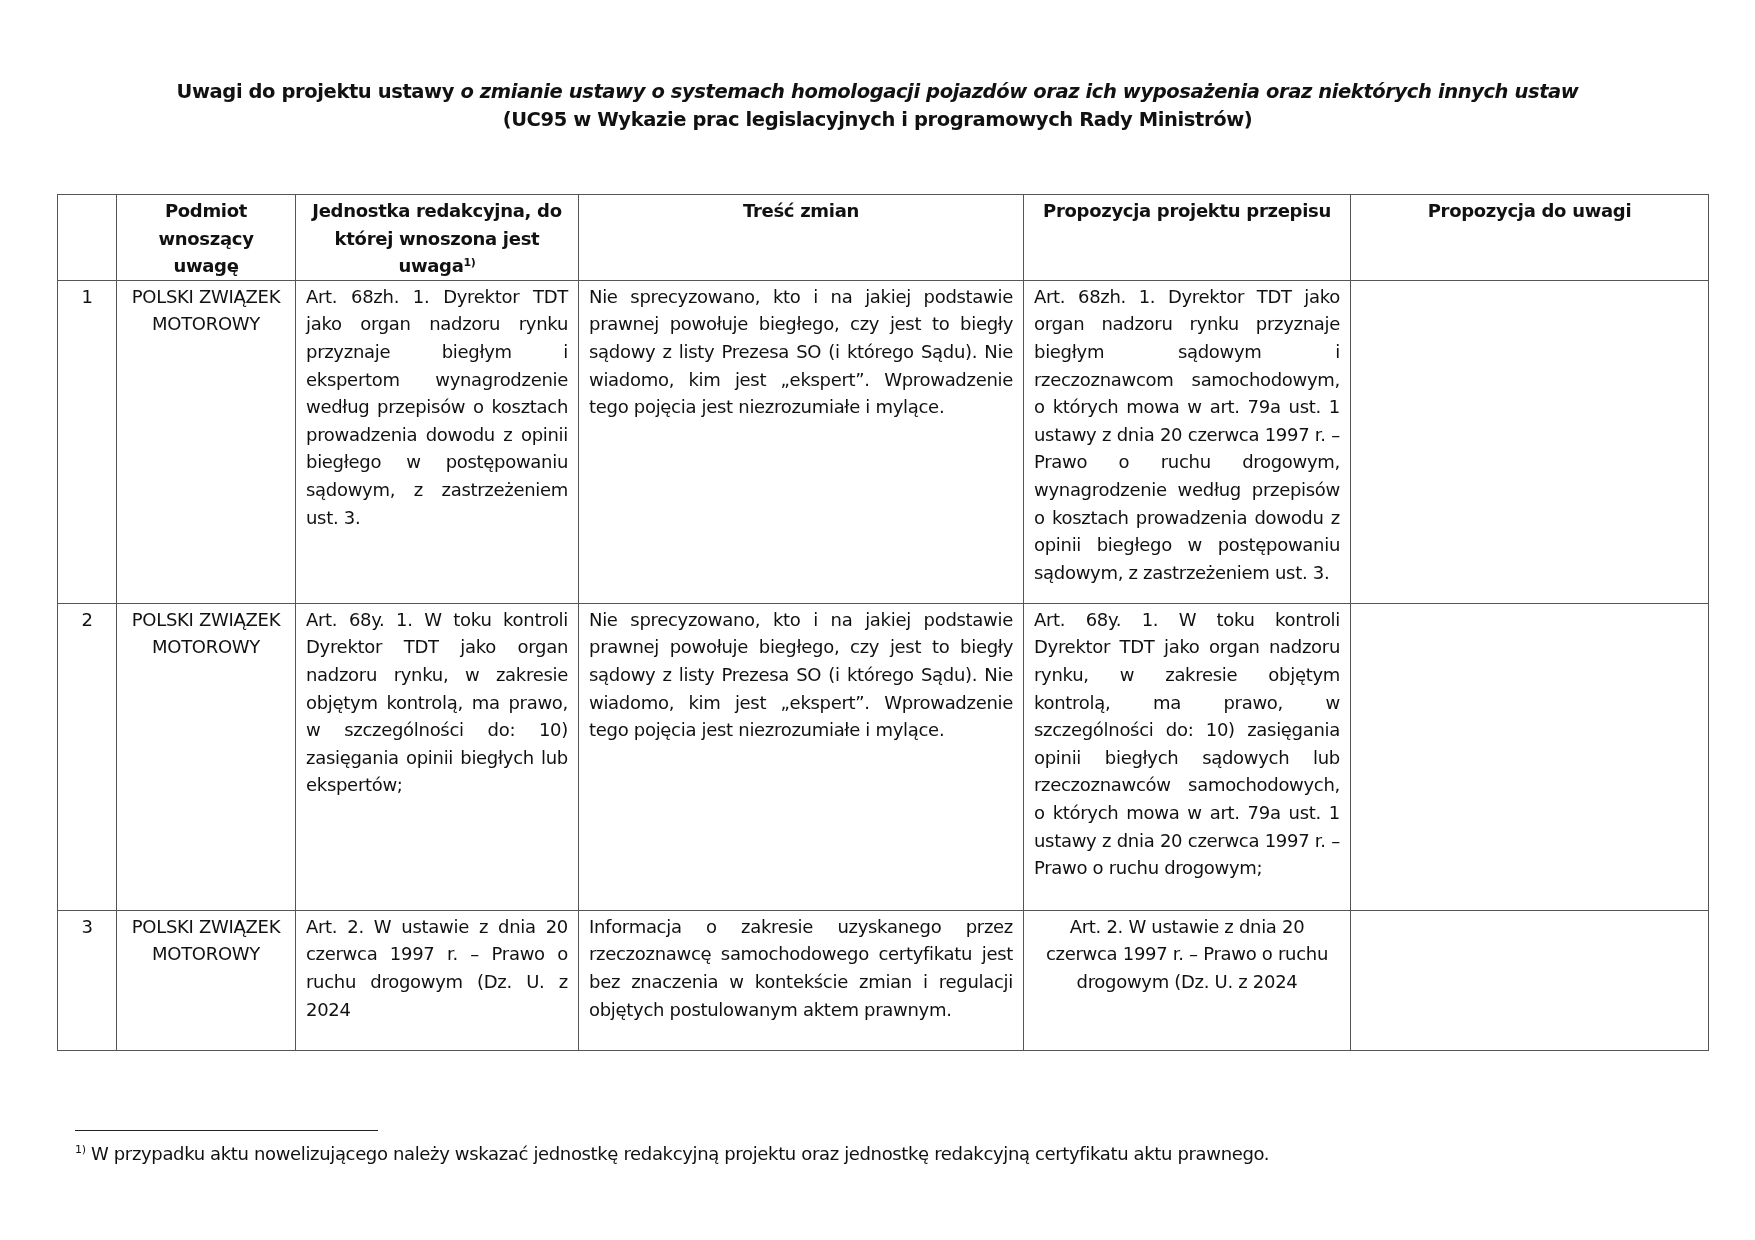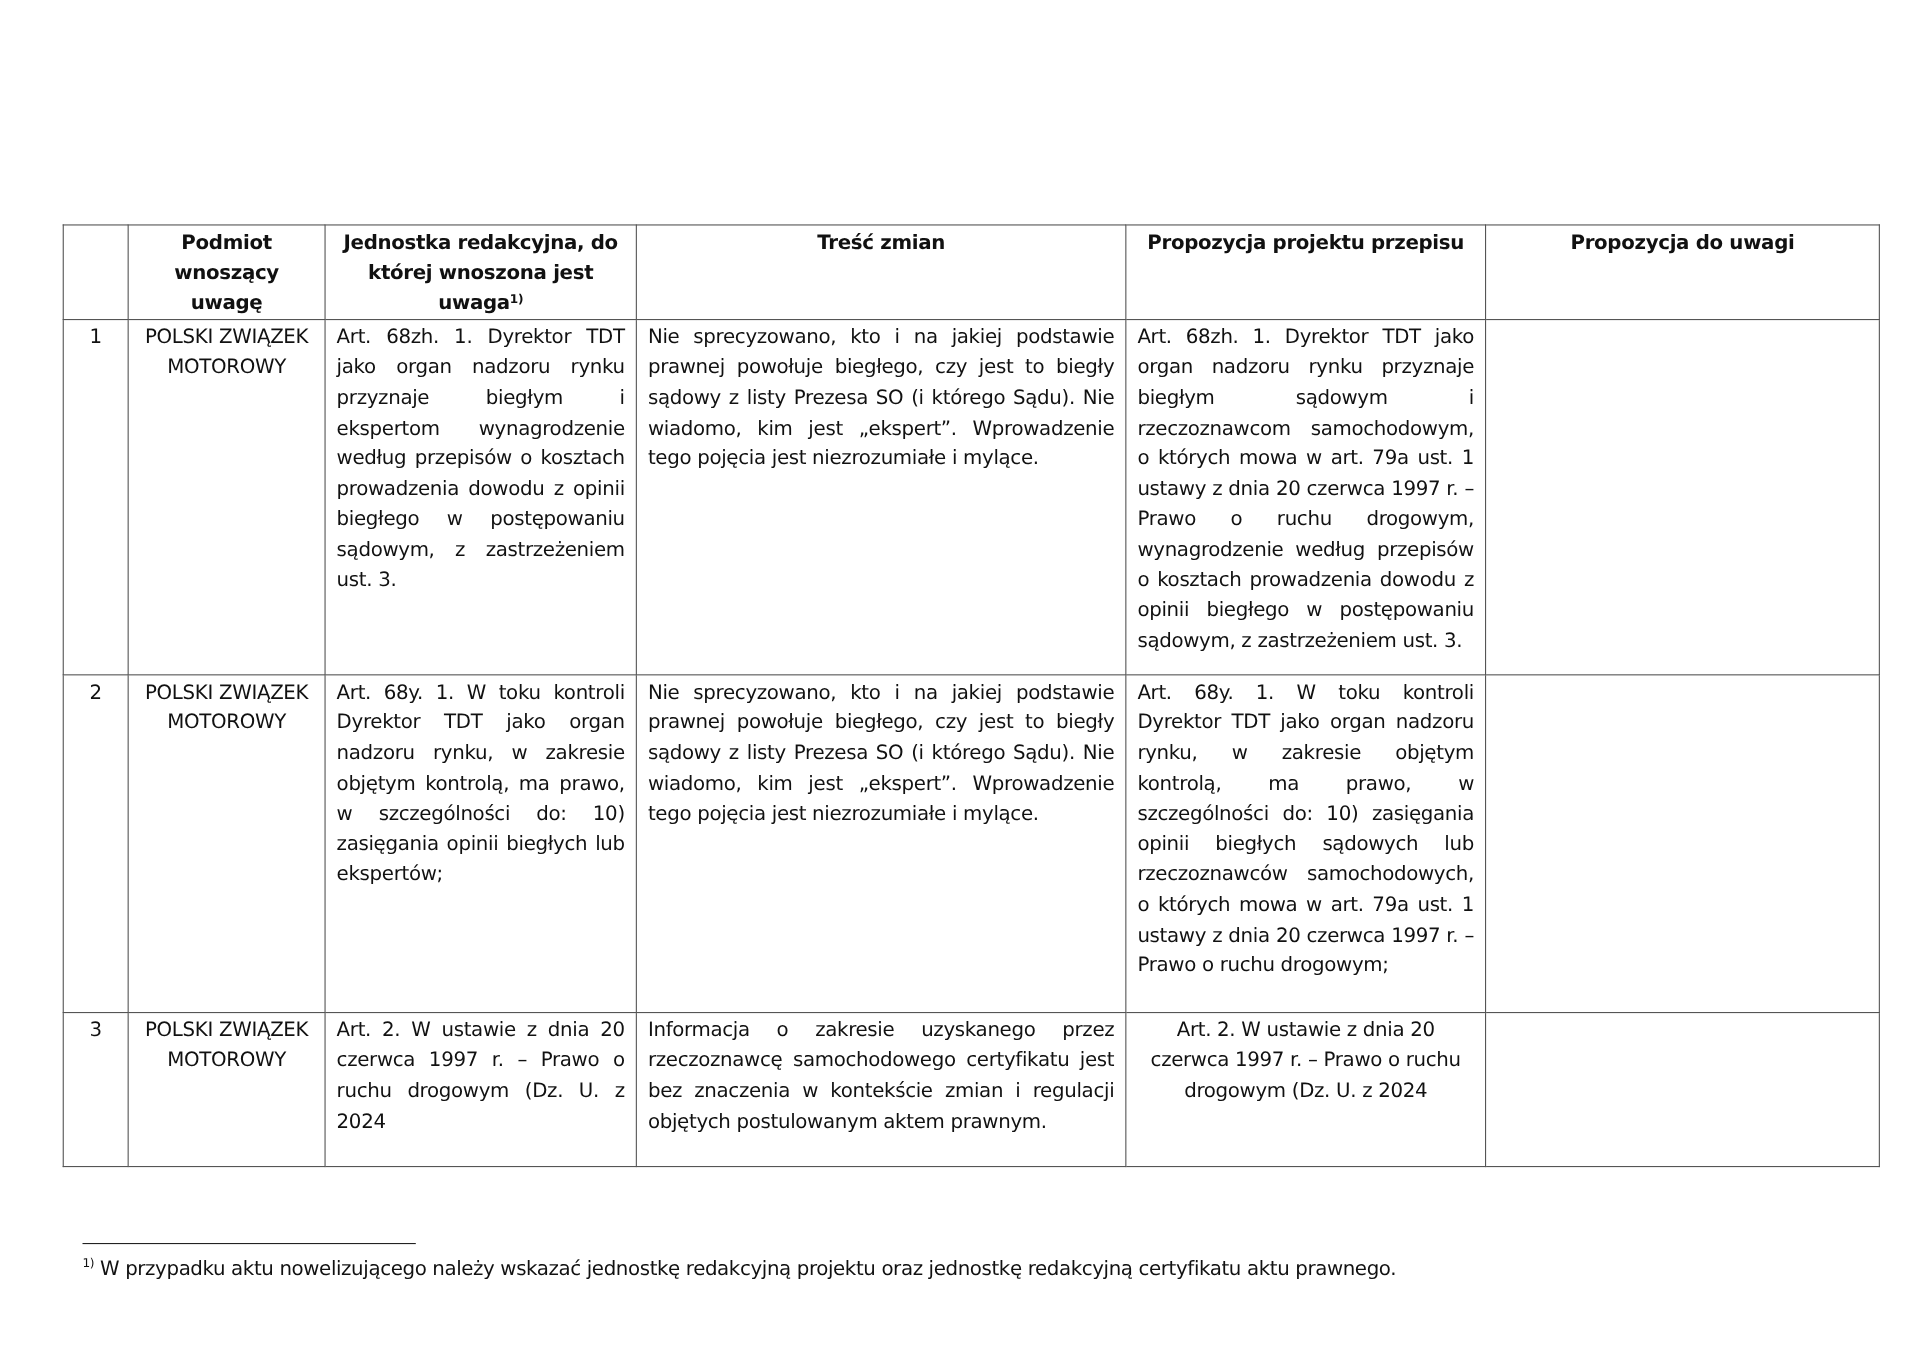--- a/index.html
+++ b/index.html
@@ -1,38 +1,40 @@
 <!DOCTYPE html>
 <html><head>
 <meta charset="utf-8">
 <style>
   html, body { margin: 0; padding: 0; background: #ffffff; }
   body { width: 1755px; height: 1240px; position: relative; overflow: hidden;
          font-family: "DejaVu Sans", "Liberation Sans", sans-serif; color: #111; }
   .title { position: absolute; left: 0; width: 1755px; top: 78px; text-align: center;
            font-size: 19.5px; font-weight: bold; line-height: 28px; letter-spacing: -0.4px; }
   .title i { font-weight: bold; font-style: italic; }
-  table.grid { position: absolute; left: 57px; top: 204px; width: 1651px;
+  table.grid { position: absolute; left: 57px; top: 194px; width: 1651px;
                border-collapse: collapse; table-layout: fixed; padding-left: 40px; }
   table.grid td, table.grid th { border: 1.5px solid #555; vertical-align: top;
                font-size: 18px; line-height: 27.6px; letter-spacing: -0.3px; padding: 2px 10px 0 10px; }
   table.grid th { font-weight: bold; text-align: center; height: 80px; padding-top: 2px; }
   td.num { text-align: center; padding-left: 4px; padding-right: 4px; }
   td.just { text-align: justify; }
   td.left { text-align: center; }
   .cond { letter-spacing: -0.9px; }
   sup { font-size: 11px; vertical-align: 6px; line-height: 0; }
   .fn-rule { position: absolute; left: 75px; top: 1130px; width: 303px; height: 0; border-top: 1.5px solid #222; }
   .footnote { position: absolute; left: 75px; top: 1143px; font-size: 18px; letter-spacing: -0.35px; }
   .footnote sup { font-size: 11px; vertical-align: 7px; }
 </style>
 </head>
 <body>
 
 <div class="title">
+  <div><span>Uwagi do projektu ustawy </span><i>o zmianie ustawy o systemach homologacji pojazdów oraz ich wyposażenia oraz niektórych innych ustaw</i></div>
+  <div>(UC95 w Wykazie prac legislacyjnych i programowych Rady Ministrów)</div>
 </div>
 
 <table class="grid">
   <colgroup>
     <col style="width:59px">
       <col style="width:179px">
       <col style="width:283px">
     <col style="width:445px">
       <col style="width:327px">
       <col style="width:358px">

